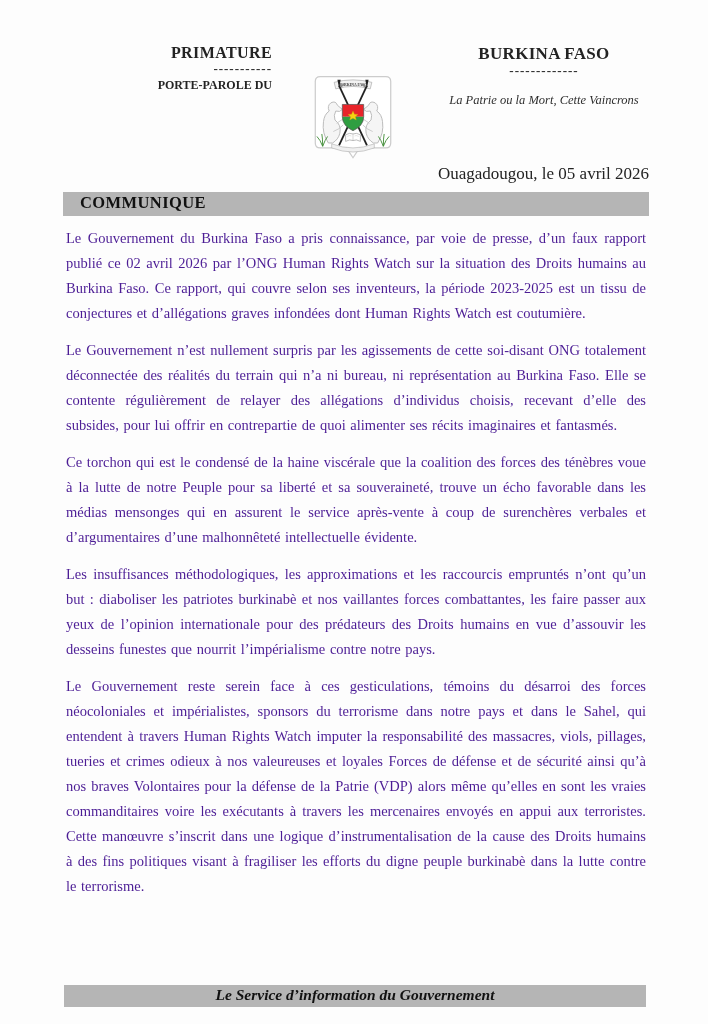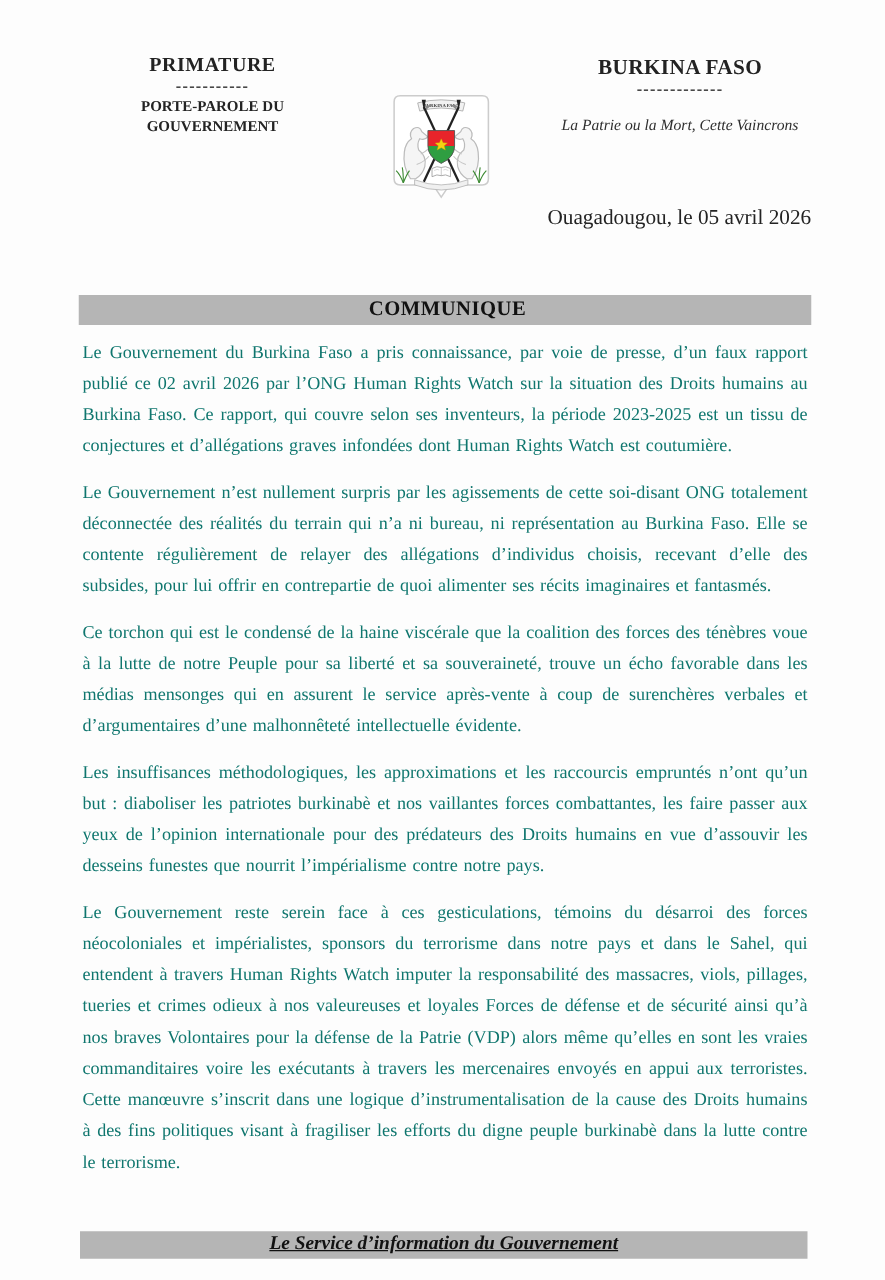--- a/index.html
+++ b/index.html
@@ -11,21 +11,21 @@
     background: #fdfdfd;
     font-family: "Liberation Serif", "DejaVu Serif", serif;
     color: #232323;
     overflow: hidden;
   }
   
   .header-left {
     position: absolute;
     left: 68px; top: 44px;
     width: 204px;
-    text-align: center;
+    text-align: right;
     font-weight: bold;
   }
   .hl-title { font-size: 16px; letter-spacing: 0.4px; }
   .dashes { font-size: 13px; font-weight: bold; line-height: 14px; letter-spacing: 1px; color: #2a2a2a; }
   .hl-role { font-size: 12px; line-height: 1.3; margin-top: 2px; }
 
   .emblem-box {
     position: absolute;
     left: 312px; top: 73px;
     width: 82px; height: 99px;
@@ -47,64 +47,60 @@
     font-size: 17px;
   }
 
   
   .main {
     position: absolute;
     left: 63px; right: 59px; top: 192px;
   }
   .title-bar {
     background: #b5b5b5;
-    text-align: center;
     font-weight: bold;
     font-size: 16.5px;
     letter-spacing: 0.4px;
-    padding: 1px 0 3px 4px;
+    padding: 1px 0 3px 17px;
     color: #111;
-    margin-top: 44px;
   }
   .body-text p {
     text-align: justify;
     font-size: 14.5px;
     line-height: 25px;
     margin: 12px 0 0 0;
     padding: 0 3px;
     word-spacing: 1px;
-    color: #0f766e;
+    color: #4c1d95;
   }
   .body-text p:first-child { margin-top: 10px; }
 
   
   .footer-bar {
     position: absolute;
     left: 64px; right: 62px; bottom: 17px;
     background: #b5b5b5;
     text-align: center;
     font-weight: bold;
     font-style: italic;
     font-size: 15.5px;
     padding: 1px 0 3px 0;
     color: #111;
-    text-decoration: underline;
   }
 </style>
 </head>
 <body>
 
 <div class="page">
 
   <div class="header-left">
     <div class="hl-title">PRIMATURE</div>
     <div class="dashes">-----------</div>
     <div class="hl-role">
       <div>PORTE-PAROLE DU</div>
-      <div>GOUVERNEMENT</div>
     </div>
   </div>
 
   <div class="emblem-box">
     <svg viewBox="0 0 100 118" xmlns="http://www.w3.org/2000/svg">
 
       <path d="M10 3 H90 Q96 3 96 9 V84 Q96 90 90 90 H58 L50 102 L42 90 H10 Q4 90 4 84 V9 Q4 3 10 3 Z" fill="#ffffff" stroke="#cccccc" stroke-width="1.5"></path>
 
       <path d="M27 10 Q50 4 73 10 L71 18 Q50 12 29 18 Z" fill="#f2f2f2" stroke="#9a9a9a" stroke-width="0.7"></path>
       <text x="50" y="14.5" text-anchor="middle" font-size="4.6" font-weight="bold" fill="#3a3a3a">BURKINA FASO</text>

